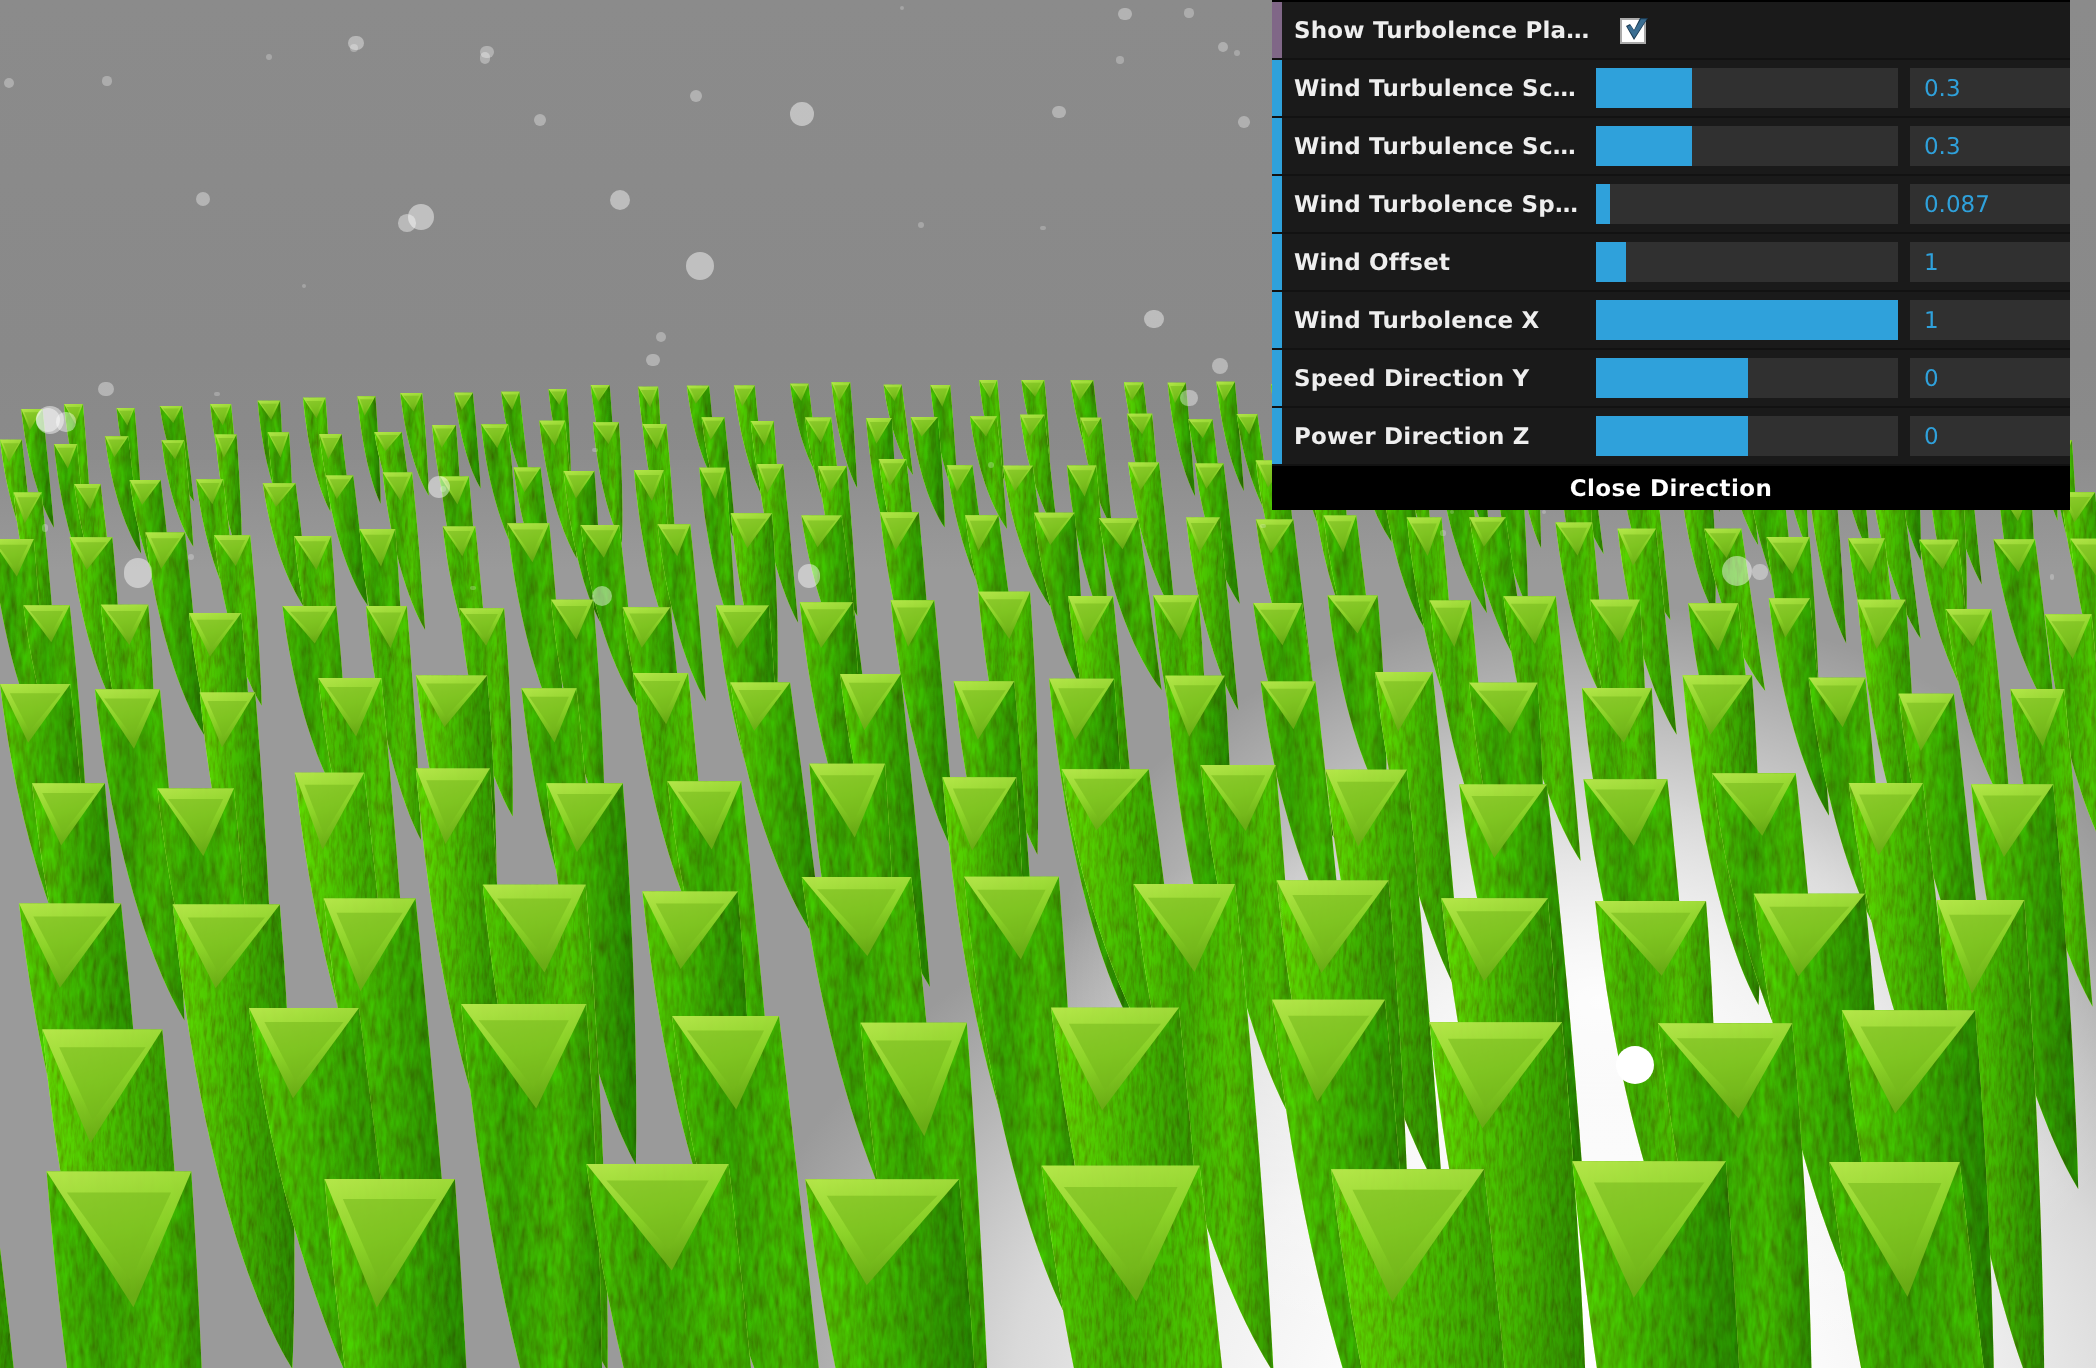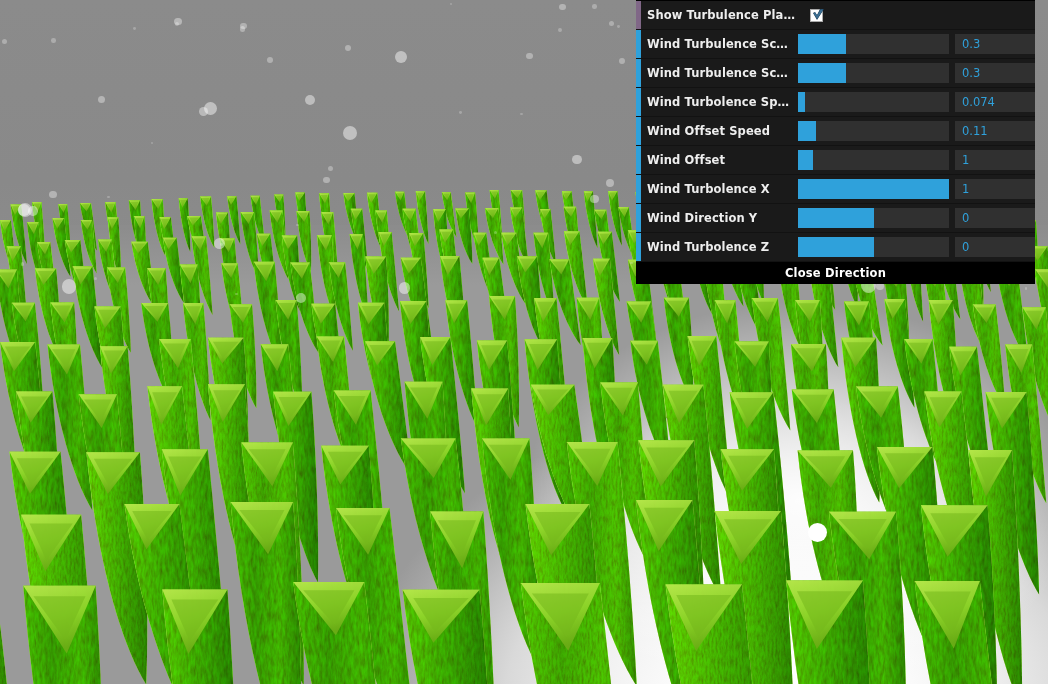--- a/index.html
+++ b/index.html
@@ -3237,21 +3237,21 @@
         <div class="snow" style="left: 18px; top: 204px; width: 12px; height: 12px; opacity: 0.85;"></div>
       </div>
   </div>
 
   <div id="gui">
     <div class="gui-top-strip"></div>
     <div class="gui-rows" id="gui-rows">
 
       <div class="gui-row checkbox-row">
         <div class="marker"></div>
-        <div class="gui-label">Show Turbulence Plane</div>
+        <div class="gui-label">Show Turbolence Plane</div>
         <span class="checkbox">
           <svg width="16" height="17" viewBox="0 0 16 17" xmlns="http://www.w3.org/2000/svg">
             <path d="M3 5 L7 12 L14 1 L10 1 L7 7 L5 4 Z" fill="#1b3a52"></path>
             <path d="M3.6 5.4 L7.1 11 L13.3 1.6 L10.5 1.6 L7 7.4 L5.2 4.6 Z" fill="#3b6e92"></path>
           </svg>
         </span>
       </div>
 
       <div id="slider-rows">
           <div class="gui-row slider-row">
@@ -3269,57 +3269,49 @@
               <div class="slider-fill" style="width: 32%; background: rgb(47, 161, 219);"></div>
             </div>
             <div class="value-box" style="color: rgb(47, 161, 219);">0.3</div>
           </div>
           <div class="gui-row slider-row">
             <div class="marker" style="background: rgb(47, 161, 219);"></div>
             <div class="gui-label">Wind Turbolence Speed</div>
             <div class="slider-track">
               <div class="slider-fill" style="width: 4.5%; background: rgb(47, 161, 219);"></div>
             </div>
-            <div class="value-box" style="color: rgb(47, 161, 219);">0.074</div>
-          </div>
-          <div class="gui-row slider-row">
-            <div class="marker" style="background: rgb(47, 161, 219);"></div>
-            <div class="gui-label">Wind Offset Speed</div>
-            <div class="slider-track">
-              <div class="slider-fill" style="width: 12%; background: rgb(47, 161, 219);"></div>
-            </div>
-            <div class="value-box" style="color: rgb(47, 161, 219);">0.11</div>
+            <div class="value-box" style="color: rgb(47, 161, 219);">0.087</div>
           </div>
           <div class="gui-row slider-row">
             <div class="marker" style="background: rgb(47, 161, 219);"></div>
             <div class="gui-label">Wind Offset</div>
             <div class="slider-track">
               <div class="slider-fill" style="width: 10%; background: rgb(47, 161, 219);"></div>
             </div>
             <div class="value-box" style="color: rgb(47, 161, 219);">1</div>
           </div>
           <div class="gui-row slider-row">
             <div class="marker" style="background: rgb(47, 161, 219);"></div>
             <div class="gui-label">Wind Turbolence X</div>
             <div class="slider-track">
               <div class="slider-fill" style="width: 100%; background: rgb(47, 161, 219);"></div>
             </div>
             <div class="value-box" style="color: rgb(47, 161, 219);">1</div>
           </div>
           <div class="gui-row slider-row">
             <div class="marker" style="background: rgb(47, 161, 219);"></div>
-            <div class="gui-label">Wind Direction Y</div>
+            <div class="gui-label">Speed Direction Y</div>
             <div class="slider-track">
               <div class="slider-fill" style="width: 50%; background: rgb(47, 161, 219);"></div>
             </div>
             <div class="value-box" style="color: rgb(47, 161, 219);">0</div>
           </div>
           <div class="gui-row slider-row">
             <div class="marker" style="background: rgb(47, 161, 219);"></div>
-            <div class="gui-label">Wind Turbolence Z</div>
+            <div class="gui-label">Power Direction Z</div>
             <div class="slider-track">
               <div class="slider-fill" style="width: 50%; background: rgb(47, 161, 219);"></div>
             </div>
             <div class="value-box" style="color: rgb(47, 161, 219);">0</div>
           </div>
         </div>
     </div>
 
     <div class="gui-footer">Close Direction</div>
   </div>

